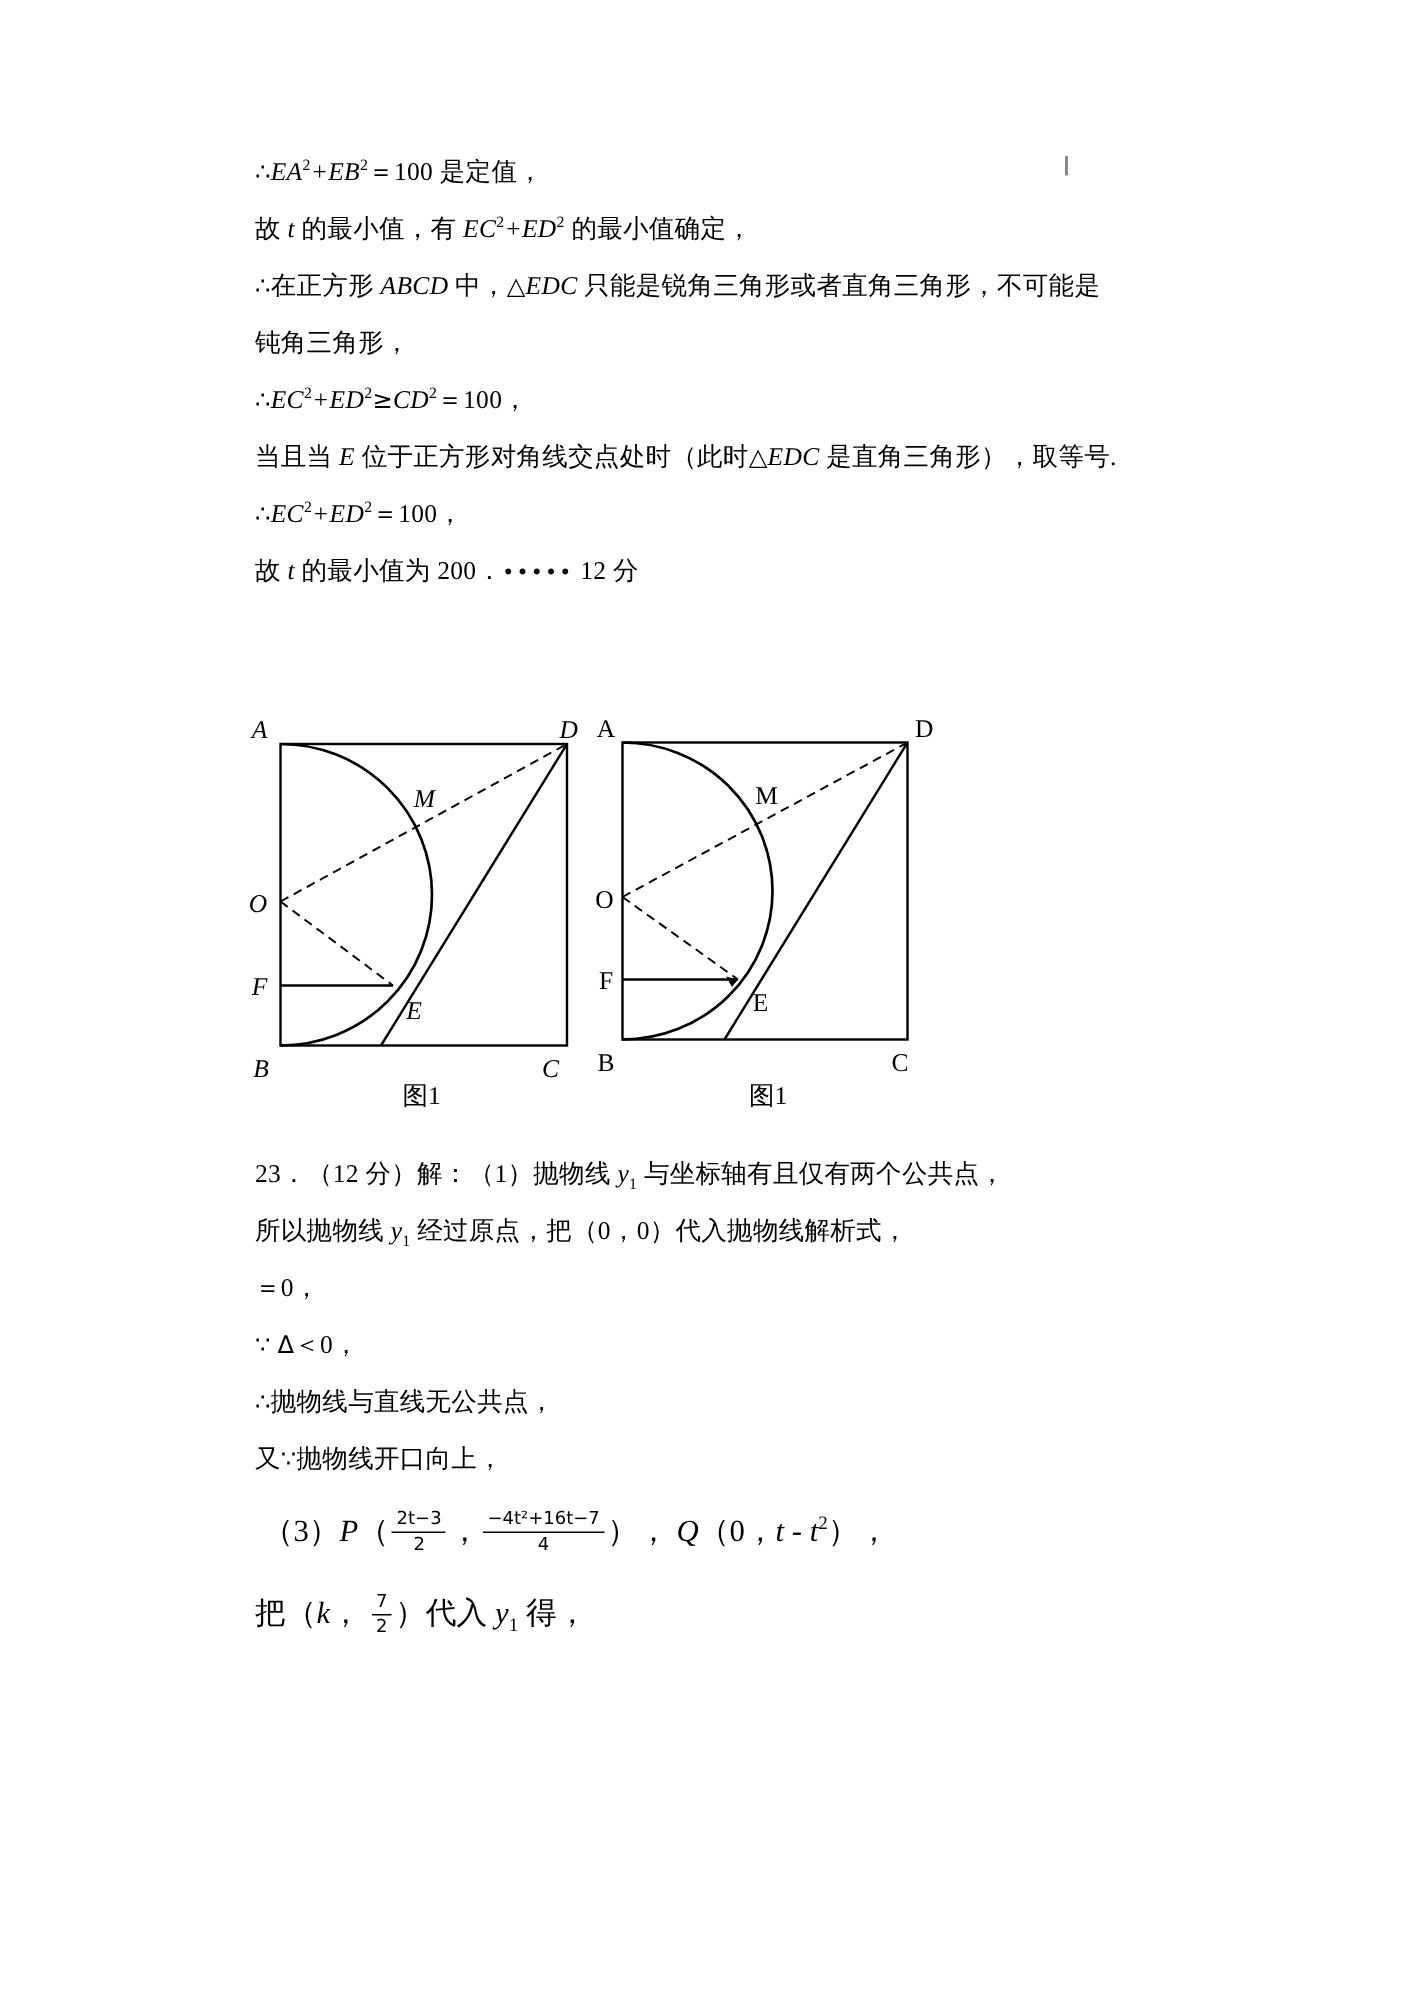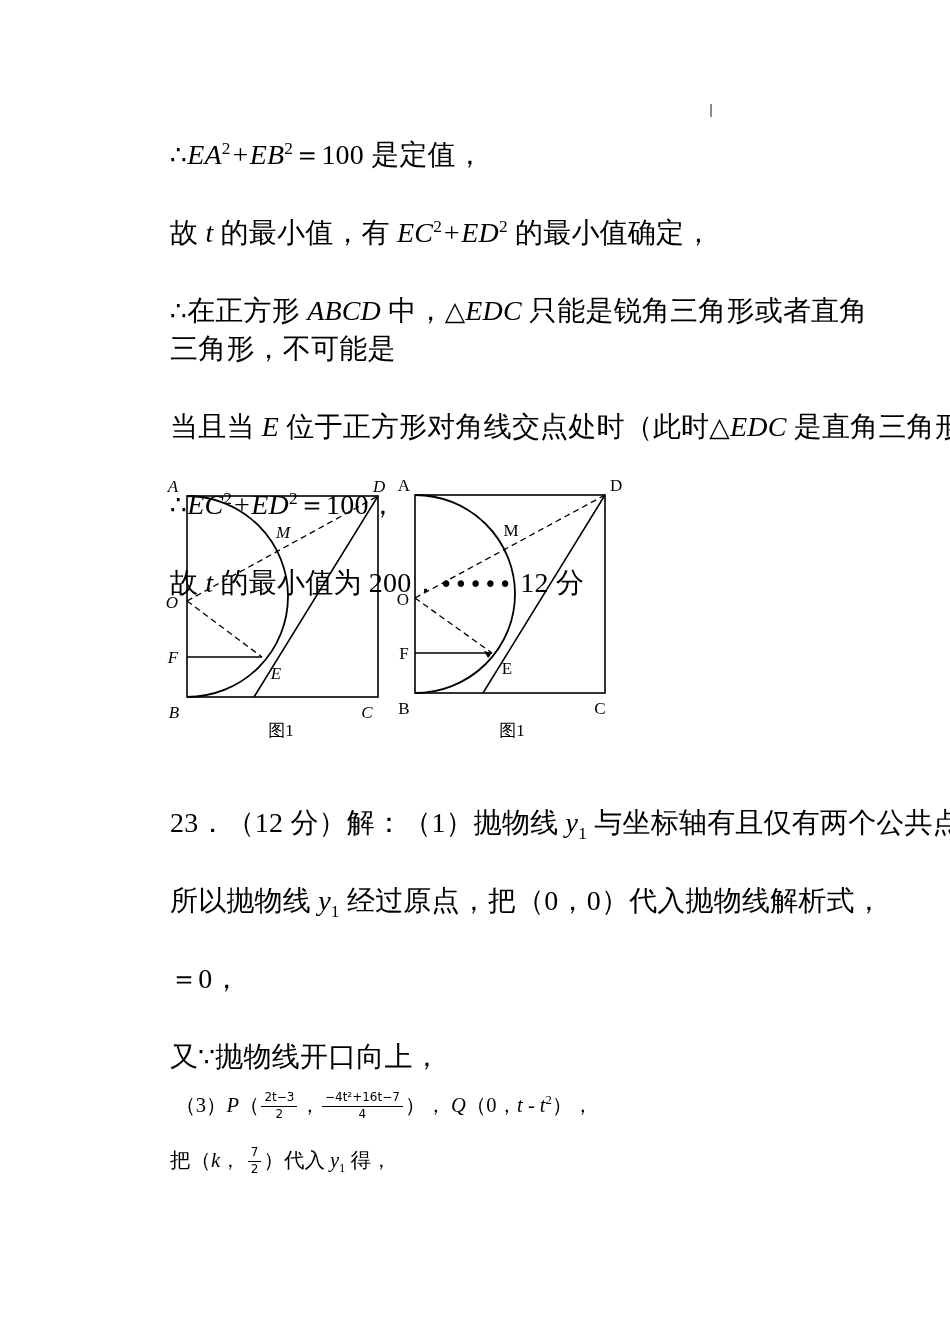--- a/index.html
+++ b/index.html
@@ -19,25 +19,24 @@
     background: #ffffff;
     overflow: hidden;
   }
   .content {
     position: absolute;
     left: 170px;
     top: 96px;
     width: 700px;
   }
   .line {
-    font-size: 28px;
+    font-size: 17px;
     line-height: 38px;
     white-space: nowrap;
     letter-spacing: 0.2px;
-    margin-top: 40px;
   }
   .line.wrap { white-space: normal; }
   .it {
     font-style: italic;
     font-family: "Liberation Serif", "DejaVu Serif", serif;
   }
   .up { font-style: normal; }
   sup, sub {
     font-size: 0.62em;
     line-height: 0;
@@ -110,21 +109,27 @@
 
     <div class="line">
       故 <span class="it">t</span> 的最小值，有 <span class="it">EC</span><sup>2</sup><span class="it">+ED</span><sup>2</sup> 的最小值确定，
     </div>
 
 
     <div class="line wrap">
       <span class="sym">∴</span>在正方形 <span class="it">ABCD</span> 中，<span class="sym">△</span><span class="it">EDC</span> 只能是锐角三角形或者直角三角形，不可能是
     </div>
 
-
+    <div class="line">
+      钝角三角形，
+    </div>
+
+    <div class="line">
+      <span class="sym">∴</span><span class="it">EC</span><sup>2</sup><span class="it">+ED</span><sup>2</sup><span class="sym">≥</span><span class="it">CD</span><sup>2</sup>＝100，
+    </div>
 
     <div class="line">
       当且当 <span class="it">E</span> 位于正方形对角线交点处时（此时<span class="sym">△</span><span class="it">EDC</span> 是直角三角形），取等号<span class="up">.</span>
     </div>
 
     <div class="line">
       <span class="sym">∴</span><span class="it">EC</span><sup>2</sup><span class="it">+ED</span><sup>2</sup>＝100，
     </div>
 
 
@@ -195,21 +200,27 @@
     <div class="line">
       所以抛物线 <span class="it">y</span><sub>1</sub> 经过原点，把（0，0）代入抛物线解析式，
     </div>
 
 
 
     <div class="line">
       ＝0，
     </div>
 
-
+    <div class="line">
+      <span class="sym">∵</span> <span class="sym">Δ</span>＜0，
+    </div>
+
+    <div class="line">
+      <span class="sym">∴</span>抛物线与直线无公共点，
+    </div>
 
     <div class="line">
       又<span class="sym">∵</span>抛物线开口向上，
     </div>
 
 
     <div class="fline tall">
       &nbsp;（3）<span class="it">P</span>（<span class="frac"><span class="num">2t−3</span><span class="den">2</span></span>，<span class="frac"><span class="num">−4t²+16t−7</span><span class="den">4</span></span>），&nbsp;<span class="it">Q</span>（0，<span class="it">t</span> - <span class="it">t</span><sup>2</sup>），
     </div>
 

